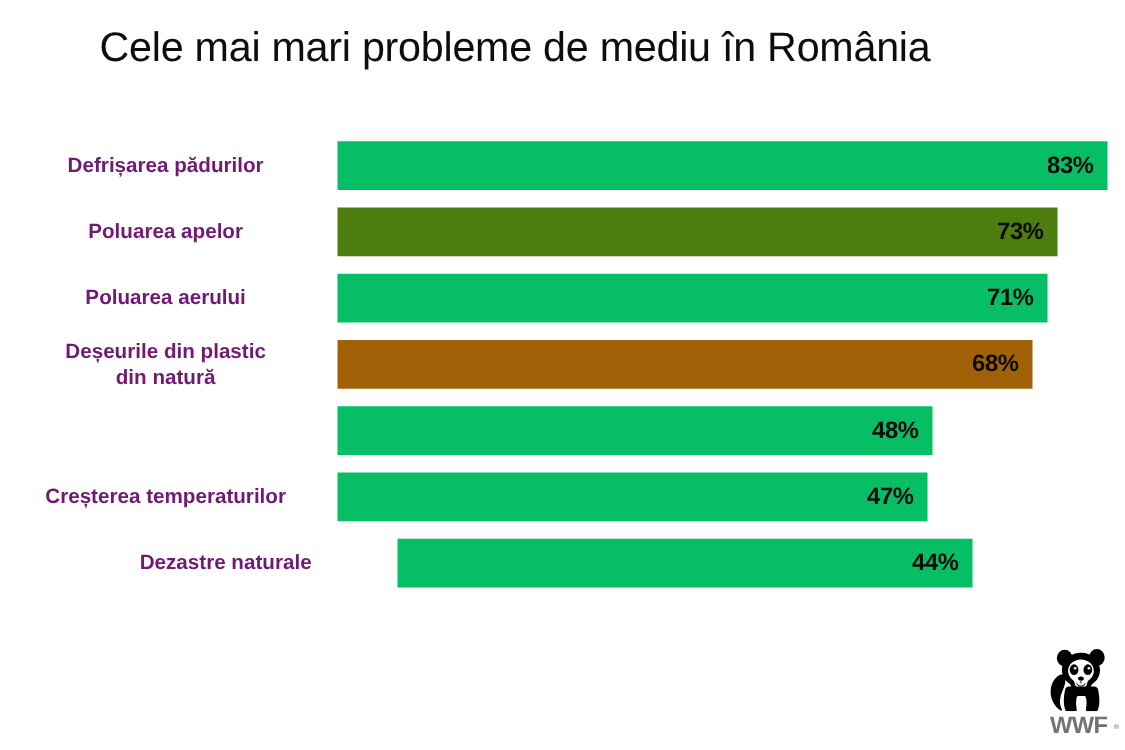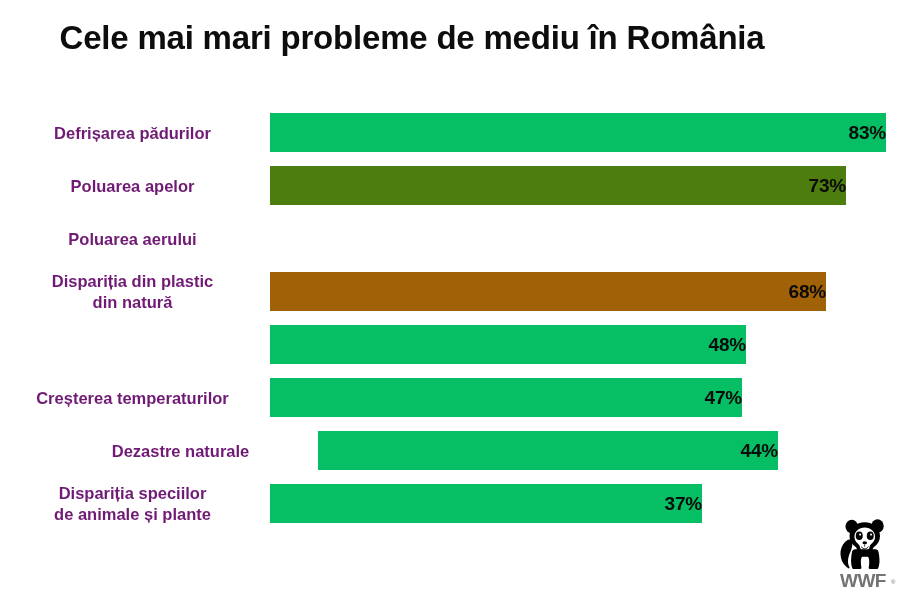--- a/index.html
+++ b/index.html
@@ -25,21 +25,21 @@
   }
 
   
   .chart-title {
     position: absolute;
     left: 0;
     top: 18px;
     width: 824px;
     text-align: center;
     font-size: 33px;
-    font-weight: bold;
+    font-weight: normal;
     color: #0d0d0d;
     letter-spacing: -0.2px;
     line-height: 40px;
     white-space: nowrap;
   }
 
   
   .plot-area {
     position: absolute;
     left: 0;
@@ -86,20 +86,21 @@
     box-sizing: border-box;
     display: flex;
     align-items: center;
     justify-content: flex-end;
   }
 
   .bar-value {
     font-size: 19px;
     font-weight: bold;
     color: #0b0b0b;
+    padding-right: 11px;
     letter-spacing: -0.2px;
   }
 
   
   .wwf-logo {
     position: absolute;
     left: 832px;
     top: 519px;
     width: 62px;
     height: 72px;
@@ -153,24 +154,29 @@
       <div class="row-label">Poluarea apelor</div>
       <div class="bar-track">
         <div class="bar-fill" style="width: 576px; background: #4d7c0f;">
           <span class="bar-value">73%</span>
         </div>
       </div>
     </div>
 
     <div class="bar-row" style="top:219px;">
       <div class="row-label">Poluarea aerului</div>
+      <div class="bar-track">
+        <div class="bar-fill" style="width: 568px; background: rgb(6, 191, 100);">
+          <span class="bar-value">71%</span>
+        </div>
+      </div>
     </div>
 
     <div class="bar-row" style="top:272px;">
-      <div class="row-label">Dispariția din plastic
+      <div class="row-label">Deșeurile din plastic
 din natură</div>
       <div class="bar-track">
         <div class="bar-fill" style="width: 556px; background: #a16207;">
           <span class="bar-value">68%</span>
         </div>
       </div>
     </div>
 
     <div class="bar-row" style="top:325px;">
       <div class="bar-track">
@@ -191,29 +197,20 @@
 
     <div class="bar-row" style="top:431px;margin-left:48px;">
       <div class="row-label">Dezastre naturale</div>
       <div class="bar-track">
         <div class="bar-fill" style="width: 460px; background: rgb(6, 191, 100);">
           <span class="bar-value">44%</span>
         </div>
       </div>
     </div>
 
-    <div class="bar-row" style="top:484px;">
-      <div class="row-label">Dispariția speciilor
-de animale și plante</div>
-      <div class="bar-track">
-        <div class="bar-fill" style="width: 432px; background: rgb(6, 191, 100);">
-          <span class="bar-value">37%</span>
-        </div>
-      </div>
-    </div>
 
   </div>
 
   <div class="wwf-logo">
     <svg class="wwf-panda" viewBox="0 0 112 100" aria-hidden="true">
       <g fill="#000000">
 
         <ellipse cx="33.5" cy="15" rx="12.5" ry="13.5"></ellipse>
 
         <ellipse cx="85" cy="14" rx="12.5" ry="13.5"></ellipse>

